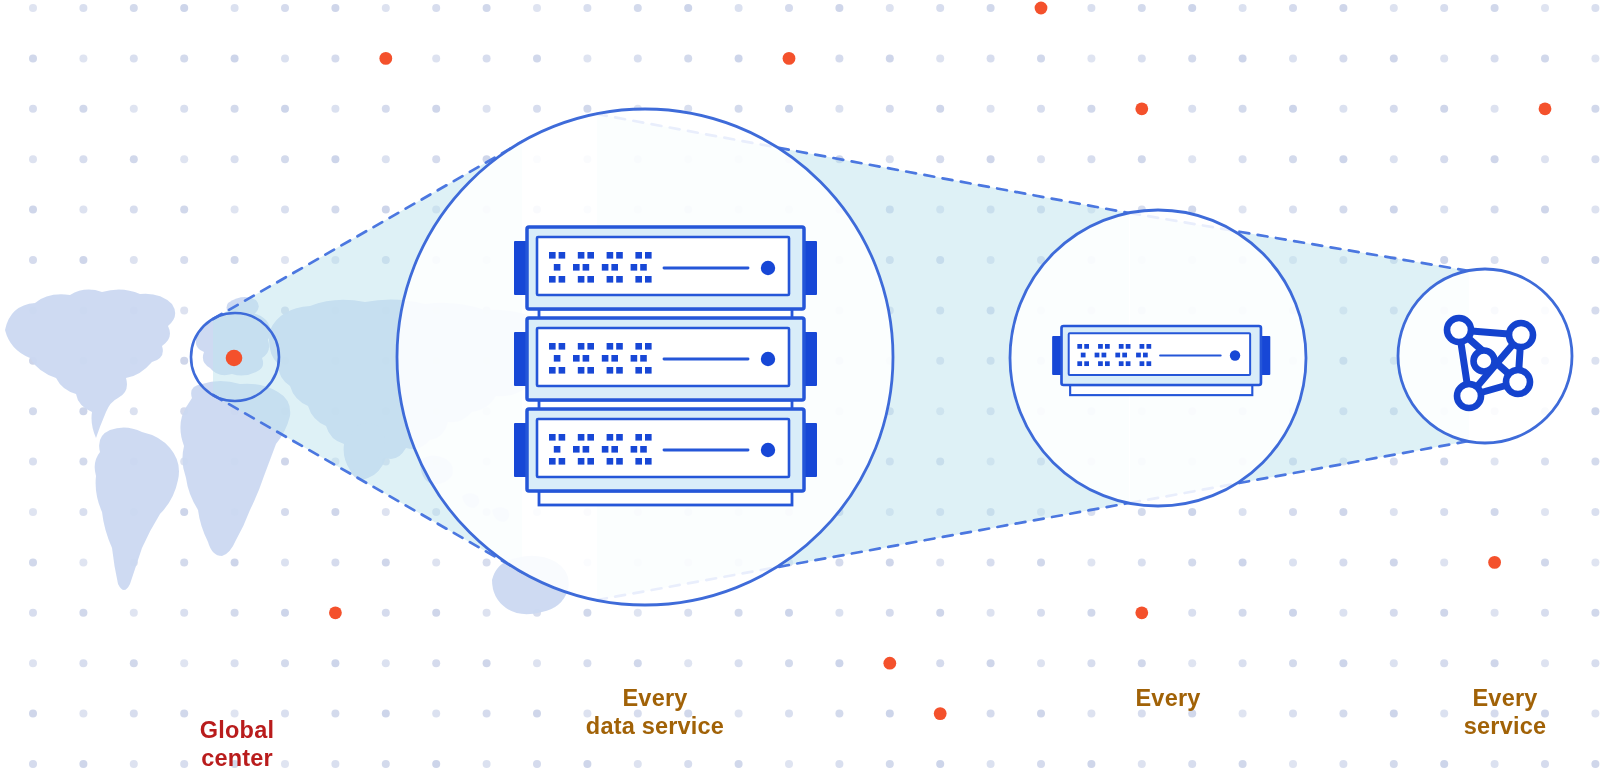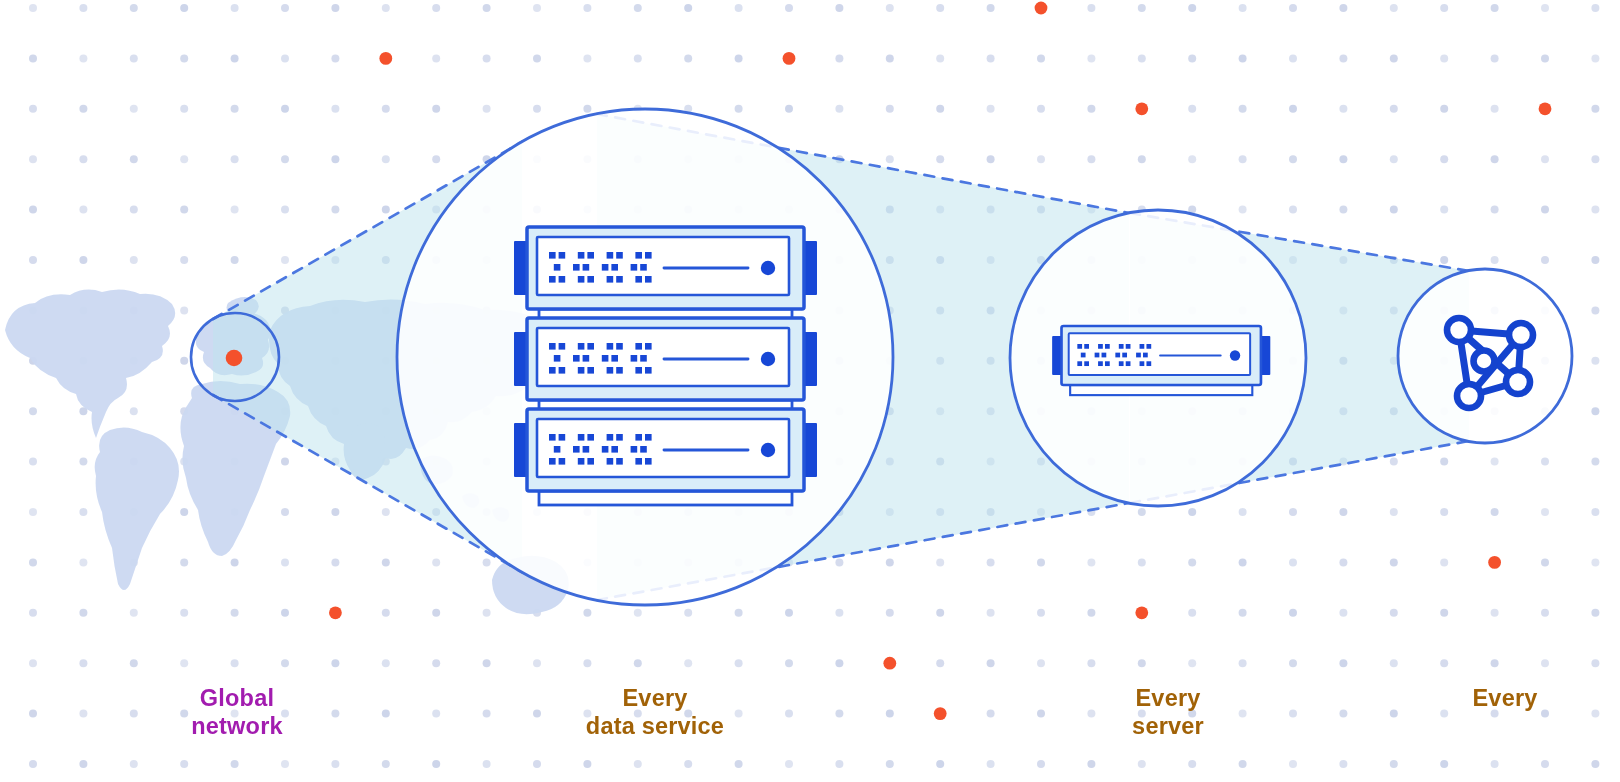--- a/index.html
+++ b/index.html
@@ -3,21 +3,21 @@
 <meta charset="utf-8">
 <style>
   html,body{margin:0;padding:0;background:#ffffff;}
   .stage{position:relative;width:1620px;height:782px;overflow:hidden;background:#ffffff;
          font-family:"Liberation Sans", sans-serif;}
   #scene{position:absolute;left:0;top:0;}
   .label{position:absolute;top:685px;width:220px;text-align:center;
          font-weight:700;font-size:23.5px;line-height:27.5px;letter-spacing:.2px;}
   .label div{white-space:nowrap;}
   .label-dark{color:#a16207;}
-  .label-blue{color:#a21caf;}
+  .label-blue{color:#b91c1c;margin-top:32px;}
   #label-global{left:127px;}
   #label-datacenter{left:545px;}
   #label-server{left:1058px;}
   #label-service{left:1395px;}
 </style>
 </head>
 <body>
 
 <div class="stage">
   <svg id="scene" width="1620" height="782" viewBox="0 0 1620 782">
@@ -703,26 +703,26 @@
         <circle cx="1459" cy="330" r="12" fill="#fff" stroke="#1443ce" stroke-width="6.6"></circle>
         <circle cx="1521" cy="335" r="12" fill="#fff" stroke="#1443ce" stroke-width="6.6"></circle>
         <circle cx="1518" cy="382" r="12" fill="#fff" stroke="#1443ce" stroke-width="6.6"></circle>
         <circle cx="1469" cy="396" r="12" fill="#fff" stroke="#1443ce" stroke-width="6.6"></circle>
         <circle cx="1484" cy="361" r="10.5" fill="#fff" stroke="#1443ce" stroke-width="6.6"></circle>
       </g>
     </svg>
 
   <div class="label label-blue" id="label-global">
     <div>Global</div>
-    <div>network</div>
+    <div>center</div>
   </div>
   <div class="label label-dark" id="label-datacenter">
     <div>Every</div>
     <div>data service</div>
   </div>
   <div class="label label-dark" id="label-server">
     <div>Every</div>
-    <div>server</div>
   </div>
   <div class="label label-dark" id="label-service">
     <div>Every</div>
+    <div>service</div>
   </div>
 </div>
 
 </body></html>

